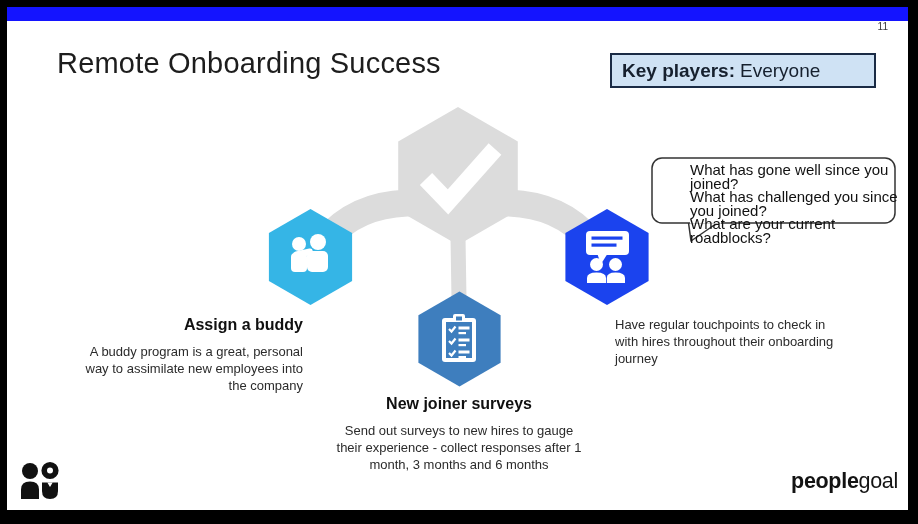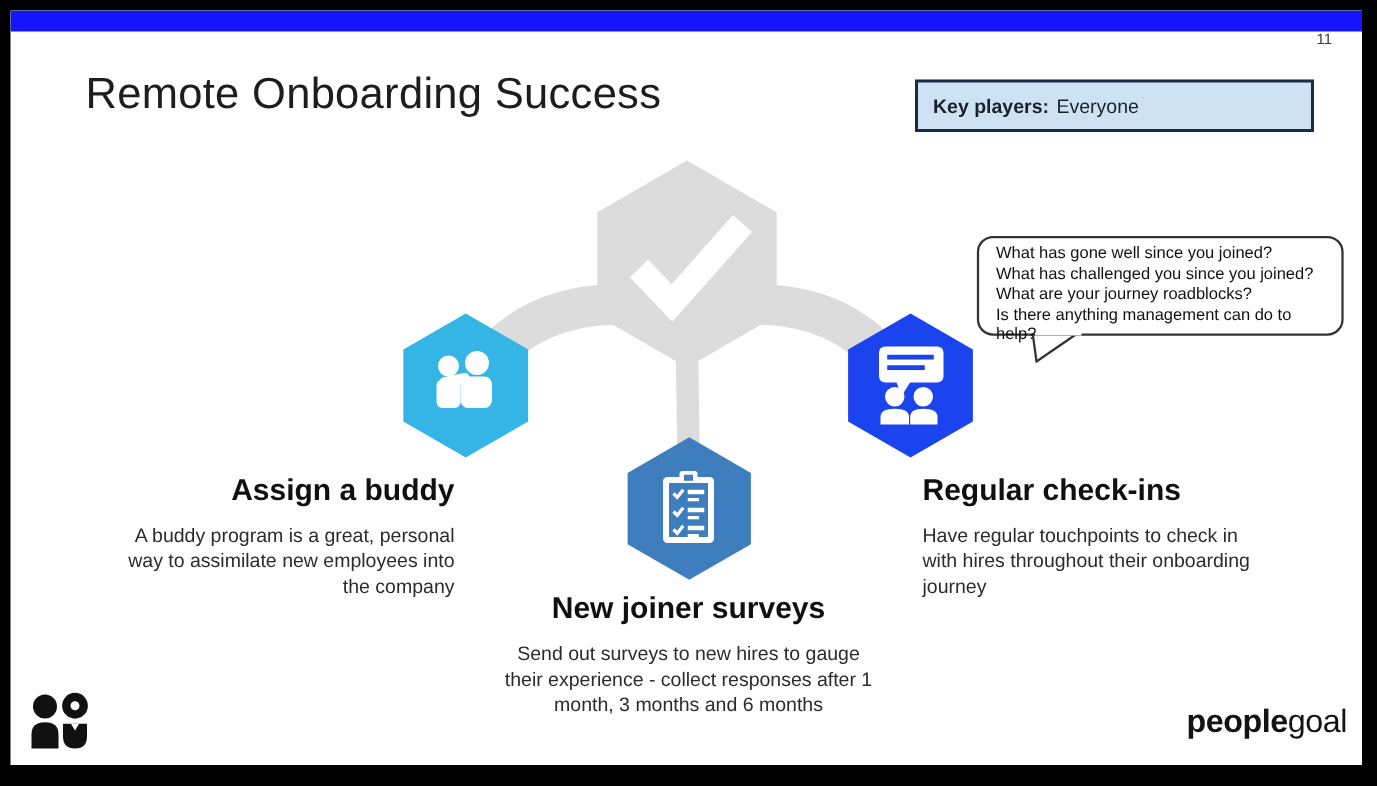--- a/index.html
+++ b/index.html
@@ -34,37 +34,37 @@
     letter-spacing: 0.2px;
     text-align: right;
   }
   .key-players {
     position: absolute; left: 603px; top: 46px;
     width: 266px; height: 35px;
     background: #CFE2F4;
     border: 2px solid #1A2B45;
     display: flex; align-items: center;
     padding-left: 10px;
-    font-size: 13px; color: #16202e;
+    font-size: 19px; color: #16202e;
   }
   .key-players .kp-label { font-weight: 700; margin-right: 5px; }
 
   .diagram-svg {
     position: absolute; left: 0; top: 0;
     width: 901px; height: 503px;
   }
 
   .speech-text {
-    position: absolute; left: 657px; top: 156px;
+    position: absolute; left: 683px; top: 156px;
     width: 225px;
-    font-size: 11px; line-height: 13.5px; color: #111;
+    font-size: 15px; line-height: 13.5px; color: #111;
   }
 
   .col { position: absolute; color: #2b2b2b; }
-  .col h3 { font-size: 20px; font-weight: 700; color: #101010; margin-bottom: 9px; }
+  .col h3 { font-size: 16px; font-weight: 700; color: #101010; margin-bottom: 9px; }
   .col p  { font-size: 13px; line-height: 17px; }
   .col-left   { left: 76px;  top: 309px; width: 220px; text-align: right; }
   .col-middle { left: 326px; top: 388px; width: 252px; text-align: center; }
   .col-right  { left: 608px; top: 309px; width: 222px; text-align: left; }
 
   .logo-mark { position: absolute; left: 13px; top: 454px; }
 
   .wordmark {
     position: absolute; right: 10px; top: 462px;
     font-size: 21.5px; color: #131313; letter-spacing: -0.3px;
@@ -155,34 +155,32 @@
             <circle cx="608.5" cy="257.5" r="6.5"></circle>
             <path d="M 599.8 276 L 599.8 271 Q 599.8 265.5 608.5 265.5 Q 618 265.5 618 271 L 618 276 Z"></path>
           </g>
         </g>
       </g>
     </svg>
 
     <div class="speech-text">
       <div>What has gone well since you joined?</div>
       <div>What has challenged you since you joined?</div>
-      <div>What are your journey roadblocks?</div>
-      <div>Is there anything management can do to help?</div>
+      <div>What are your current roadblocks?</div>
     </div>
 
     <div class="col col-left">
       <h3>Assign a buddy</h3>
       <p>A buddy program is a great, personal way to assimilate new employees into the company</p>
     </div>
     <div class="col col-middle">
       <h3>New joiner surveys</h3>
       <p>Send out surveys to new hires to gauge their experience - collect responses after 1 month, 3 months and 6 months</p>
     </div>
     <div class="col col-right">
-      <h3>Regular check-ins</h3>
       <p>Have regular touchpoints to check in with hires throughout their onboarding journey</p>
     </div>
 
     <svg class="logo-mark" width="42" height="42" viewBox="0 0 42 42">
       <g fill="#111111">
         <circle cx="10" cy="10" r="8"></circle>
         <path d="M 1 38 L 1 28.5 Q 1 20.5 10 20.5 Q 19 20.5 19 28.5 L 19 38 Z"></path>
       </g>
       <circle cx="30" cy="9.5" r="5.8" fill="#ffffff" stroke="#111111" stroke-width="5.6"></circle>
       <path d="M 22 21.5 L 38 21.5 L 38 30 Q 38 38 30 38 Q 22 38 22 30 Z" fill="#111111"></path>

